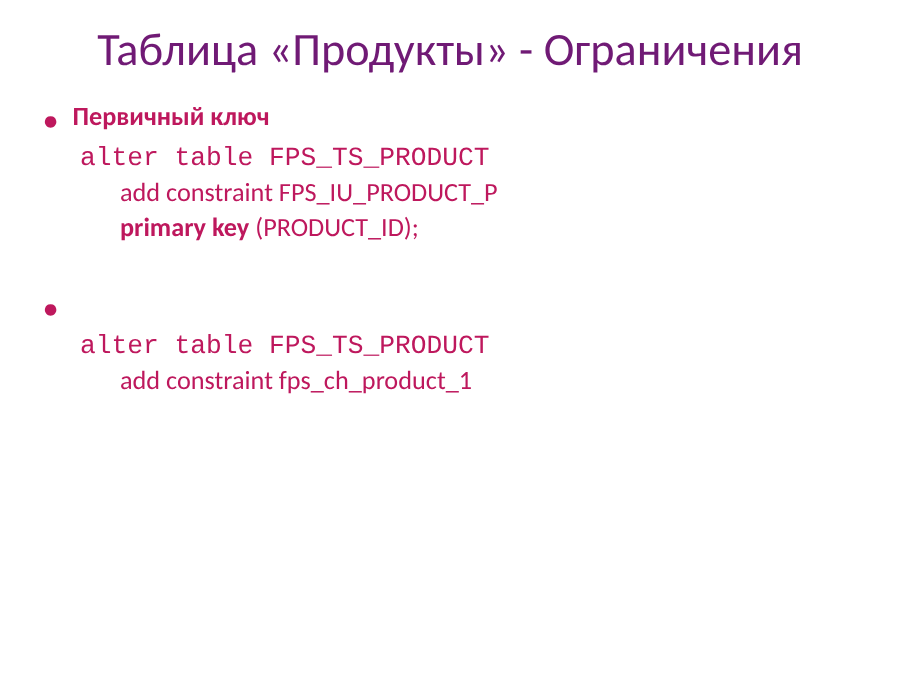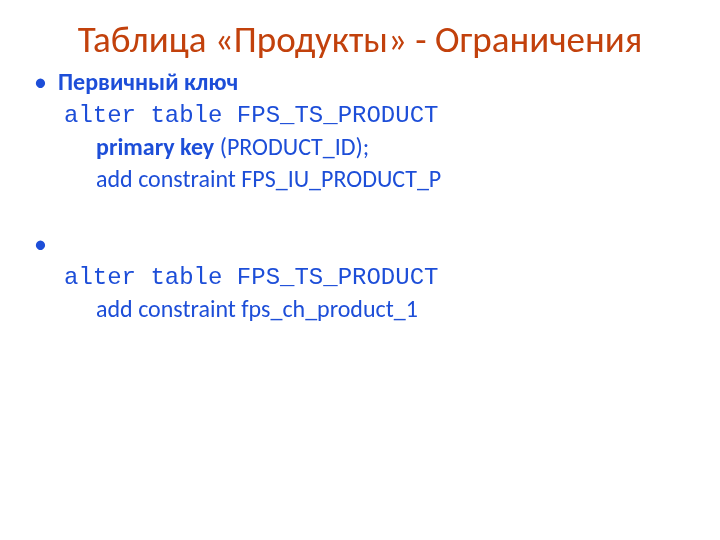--- a/index.html
+++ b/index.html
@@ -6,31 +6,31 @@
     body {
       width: 720px;
       height: 540px;
       background: #fff;
       font-family: Calibri, "Segoe UI", Arial, sans-serif;
       color: #000;
       padding: 18px 34px 0 34px;
       overflow: hidden;
     }
     .title {
-      color: #c2410c;
+      color: #701a75;
       font-size: 37px;
       font-weight: 400;
       text-align: center;
       line-height: 1.2;
-      margin-bottom: 4px;
+      margin-bottom: 18px;
     }
     .body {
-      font-size: 24px;
+      font-size: 21px;
       line-height: 1.3;
-      color: #1d4ed8;
+      color: #be185d;
     }
     .bullet-row {
       display: flex;
       align-items: flex-start;
     }
     .dot {
       flex: 0 0 auto;
       width: 24px;
       font-size: 26px;
       line-height: 1.3;
@@ -48,24 +48,24 @@
 
 <div class="title">Таблица «Продукты» - Ограничения</div>
 
 <div class="body">
 
   <div class="bullet-row">
     <span class="dot"></span>
     <span class="bold">Первичный ключ</span>
   </div>
   <div class="indent1">alter table  FPS_TS_PRODUCT</div>
+  <div class="indent2">add constraint  FPS_IU_PRODUCT_P</div>
   <div class="indent2">
     <span class="bold">primary key</span><span> (PRODUCT_ID);</span>
   </div>
-  <div class="indent2">add constraint  FPS_IU_PRODUCT_P</div>
 
   <div class="spacer"></div>
 
   <div class="bullet-row">
     <span class="dot"></span>
   </div>
   <div class="indent1">alter table FPS_TS_PRODUCT</div>
   <div class="indent2">add constraint fps_ch_product_1</div>
 
 </div>

